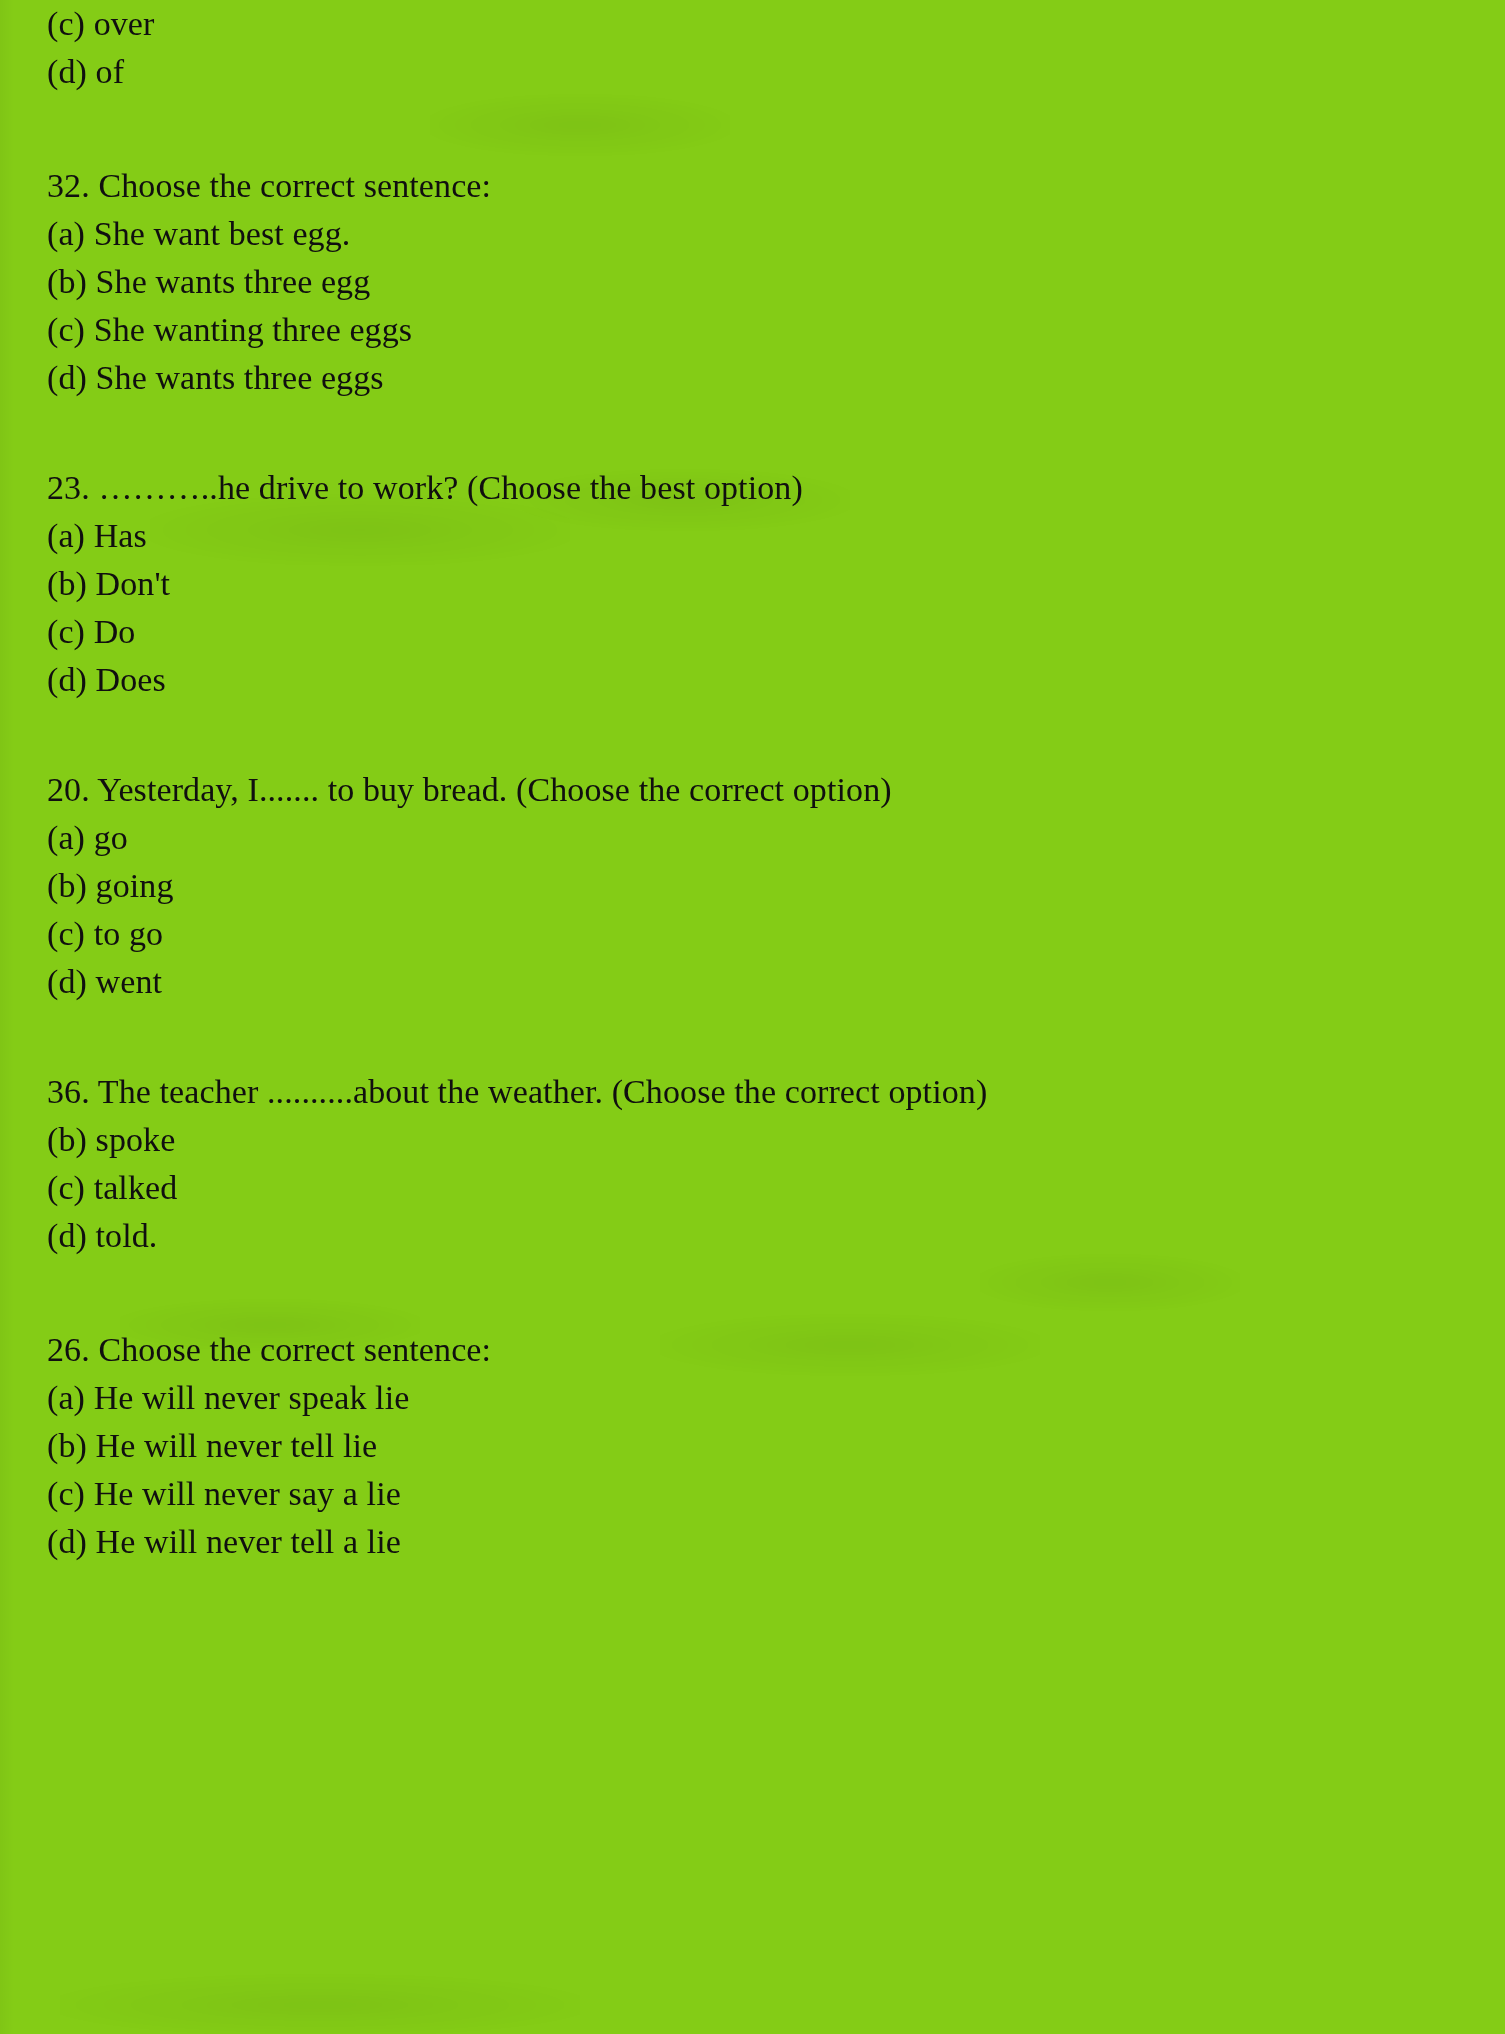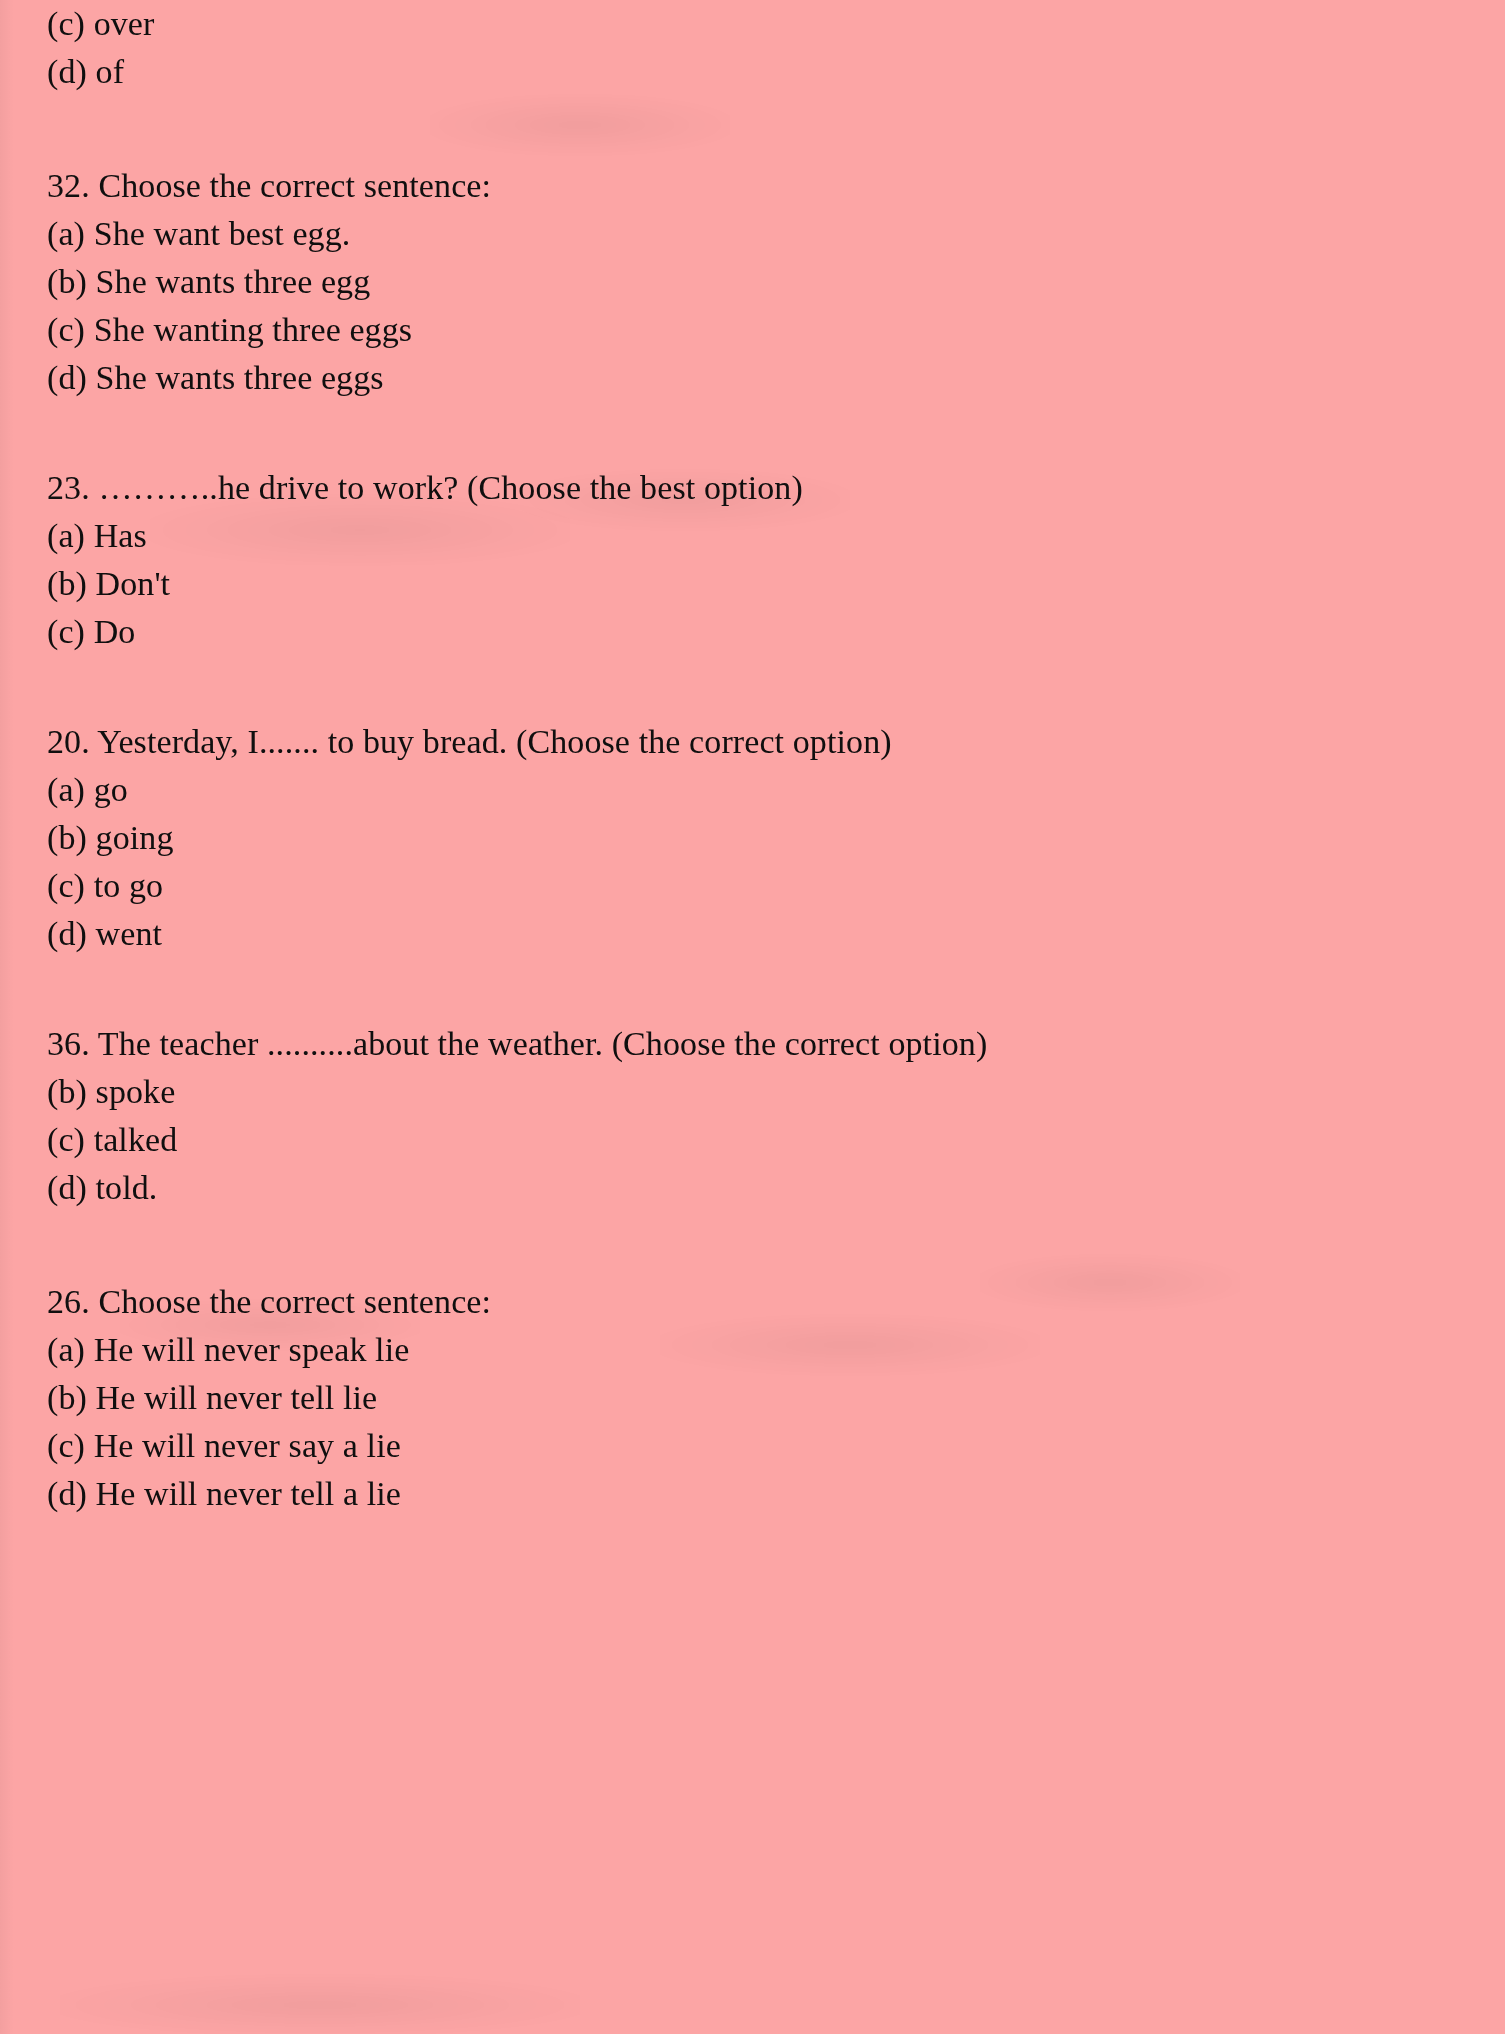--- a/index.html
+++ b/index.html
@@ -12,21 +12,21 @@
     width: 1505px;
     height: 2034px;
     position: relative;
     overflow: hidden;
     font-family: "Liberation Serif", "DejaVu Serif", serif;
     color: #0d0d0d;
   }
   .page {
     position: absolute;
     inset: 0;
-    background: #fca5a5;
+    background: #84cc16;
     padding: 0 0 0 0;
     box-sizing: border-box;
   }
   .content {
     position: absolute;
     left: 47px;
     top: 0px;
     width: 1400px;
   }
   .line {
@@ -102,20 +102,21 @@
       <div class="line opt-line">(d) She wants three eggs</div>
     </div>
 
     <div class="gap-lg"></div>
 
     <div class="block">
       <div class="line q-line">23. ………..he drive to work? (Choose the best option)</div>
       <div class="line opt-line">(a) Has</div>
       <div class="line opt-line">(b) Don't</div>
       <div class="line opt-line">(c) Do</div>
+      <div class="line opt-line">(d) Does</div>
     </div>
 
     <div class="gap-lg"></div>
 
     <div class="block">
       <div class="line q-line">20. Yesterday, I....... to buy bread. (Choose the correct option)</div>
       <div class="line opt-line">(a) go</div>
       <div class="line opt-line">(b) going</div>
       <div class="line opt-line">(c) to go</div>
       <div class="line opt-line">(d) went</div>

